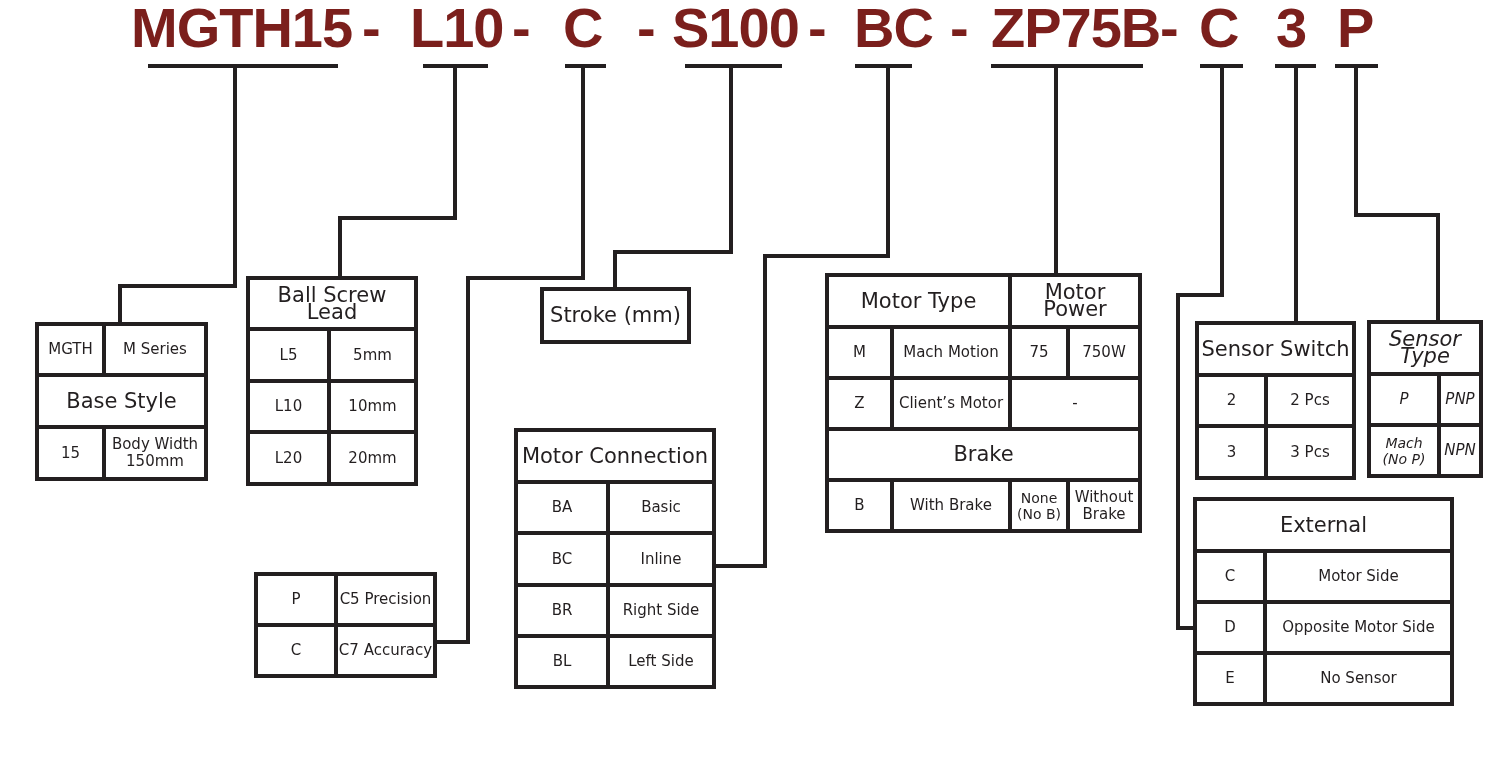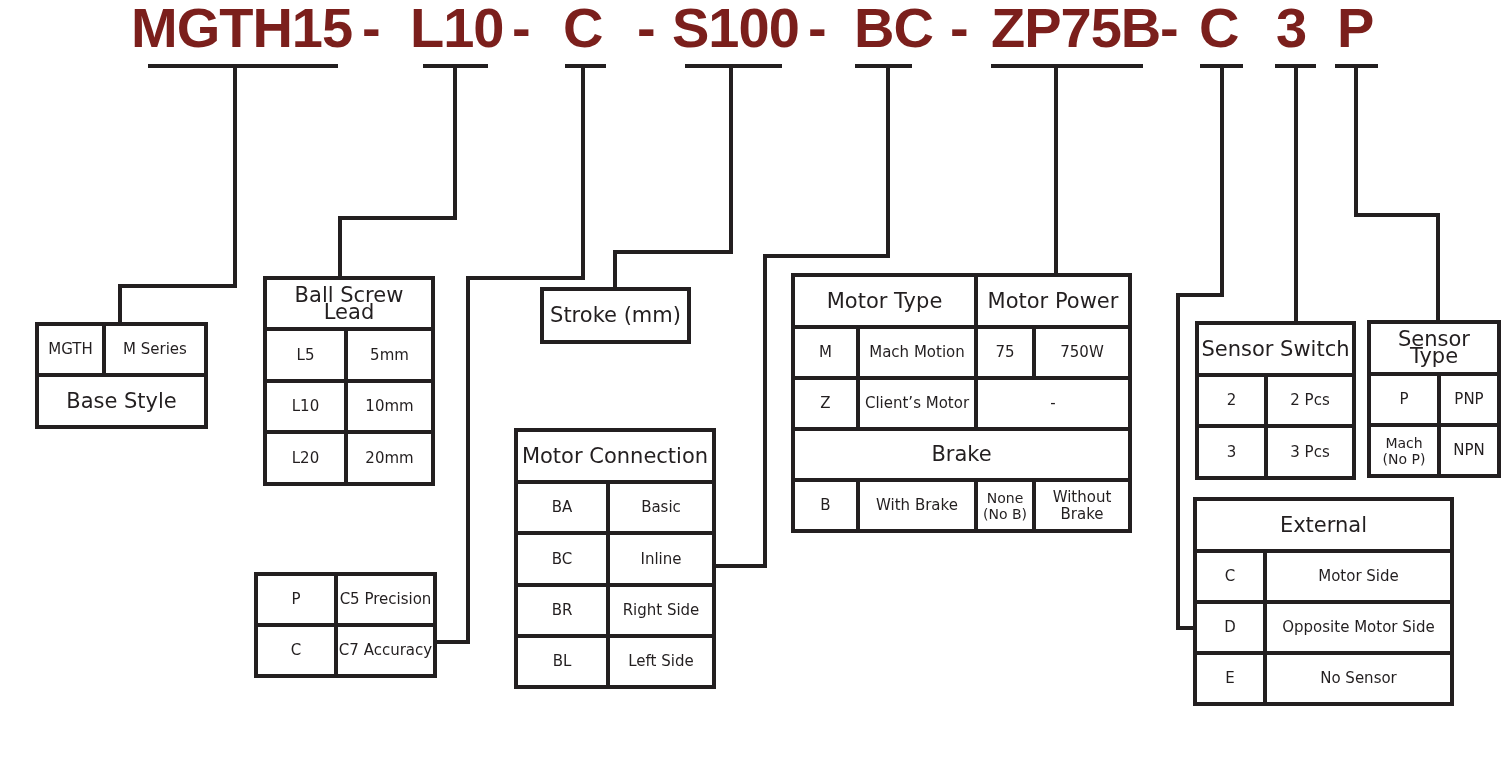--- a/index.html
+++ b/index.html
@@ -68,24 +68,28 @@
       <col>
     </colgroup>
   <tbody>
       <tr style="height:51px">
     <td>MGTH</td>
     <td>M Series</td>
   </tr>
   <tr style="height:52px">
         <td class="hdr" colspan="2">Base Style</td>
       </tr>
-</tbody>
-  </table>
-
-<table class="tbl" style="left:263px; top:276px; width:172px;">
+  <tr style="height:52px">
+    <td>15</td>
+    <td>Body Width 150mm</td>
+  </tr>
+</tbody>
+  </table>
+
+<table class="tbl" style="left:246px; top:276px; width:172px;">
   <colgroup>
       <col style="width:81px">
       <col>
     </colgroup>
   <tbody>
       <tr style="height:51px">
         <td class="hdr" colspan="2">Ball Screw Lead</td>
       </tr>
   <tr style="height:52px">
     <td>L5</td>
@@ -148,21 +152,21 @@
     <td>BR</td>
     <td>Right Side</td>
   </tr>
   <tr style="height:51px">
     <td>BL</td>
     <td>Left Side</td>
   </tr>
 </tbody>
   </table>
 
-<table class="tbl" style="left:791px; top:273px; width:341px;">
+<table class="tbl" style="left:825px; top:273px; width:317px;">
   <colgroup>
       <col style="width:65px">
       <col style="width:118px">
       <col style="width:58px">
       <col>
     </colgroup>
   <tbody>
       <tr style="height:52px">
     <td class="hdr" colspan="2">Motor Type</td>
     <td class="hdr" colspan="2">Motor Power</td>
@@ -203,21 +207,21 @@
     <td>2</td>
     <td>2 Pcs</td>
   </tr>
   <tr style="height:52px">
     <td>3</td>
     <td>3 Pcs</td>
   </tr>
 </tbody>
   </table>
 
-<table class="tbl" style="left:1367px; top:320px; width:134px;">
+<table class="tbl" style="left:1367px; top:320px; width:116px;font-style:italic;">
   <colgroup>
       <col style="width:70px">
       <col>
     </colgroup>
   <tbody>
       <tr style="height:52px">
         <td class="hdr" colspan="2">Sensor Type</td>
       </tr>
   <tr style="height:51px">
     <td>P</td>

